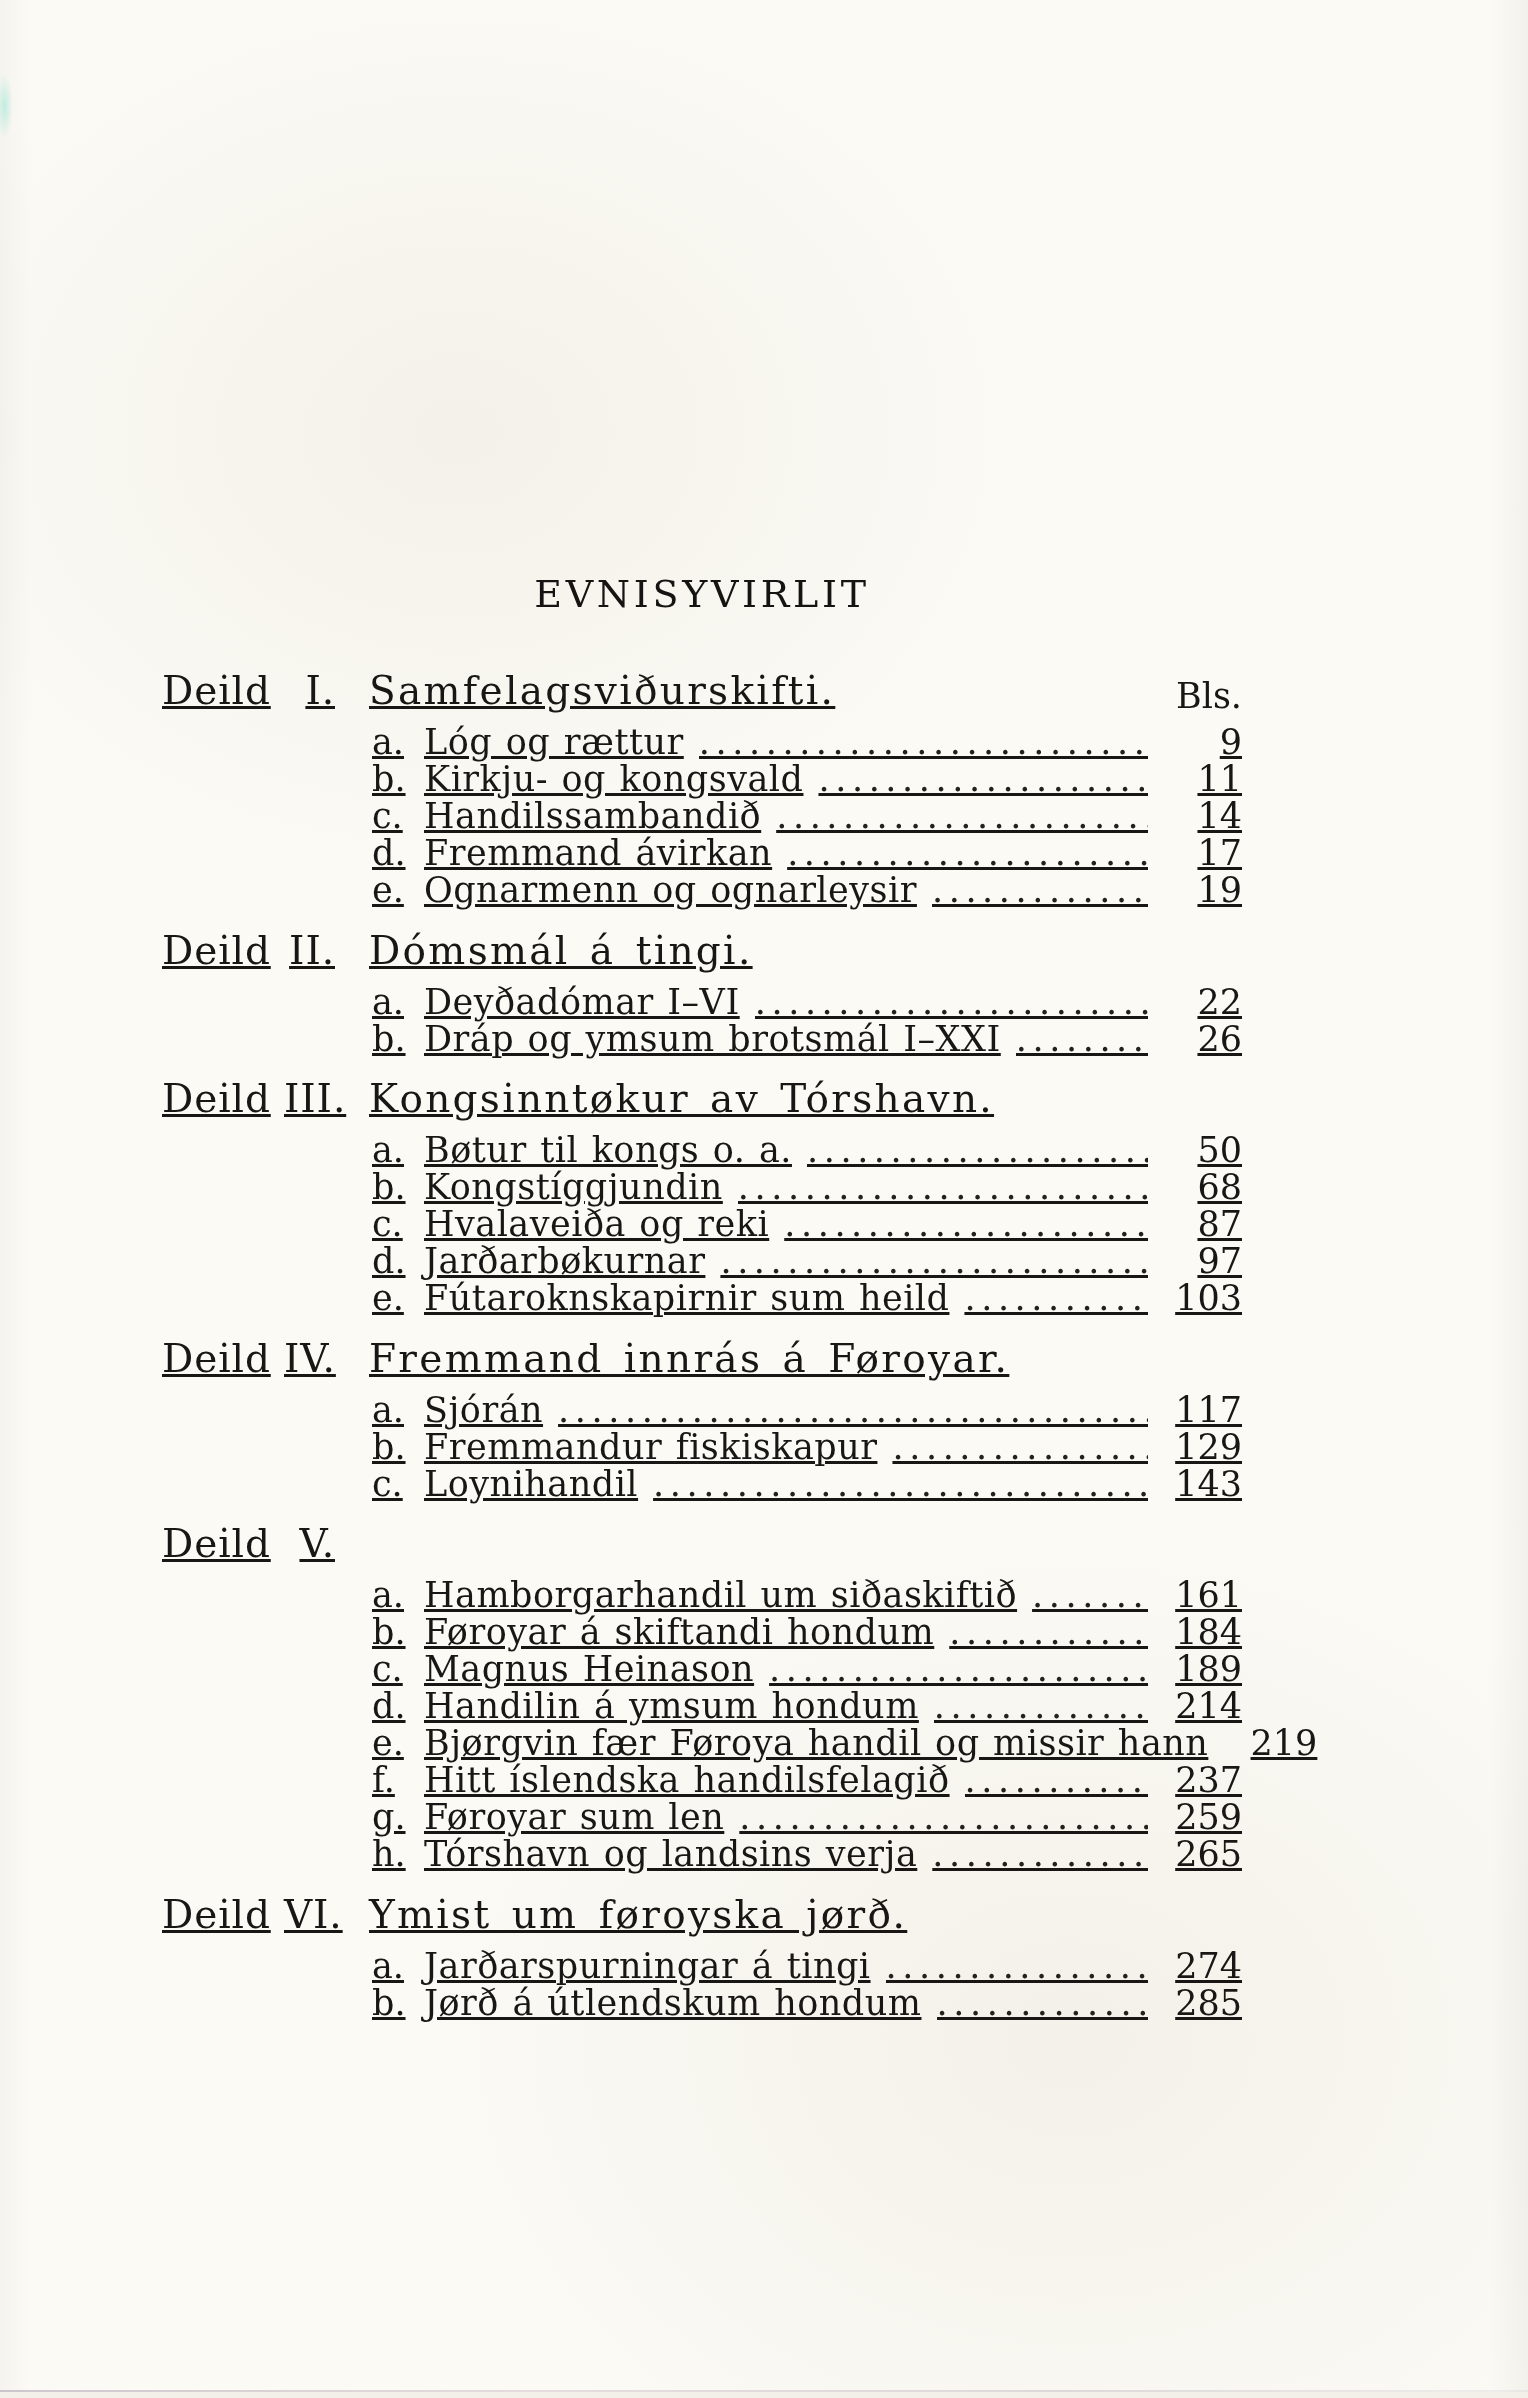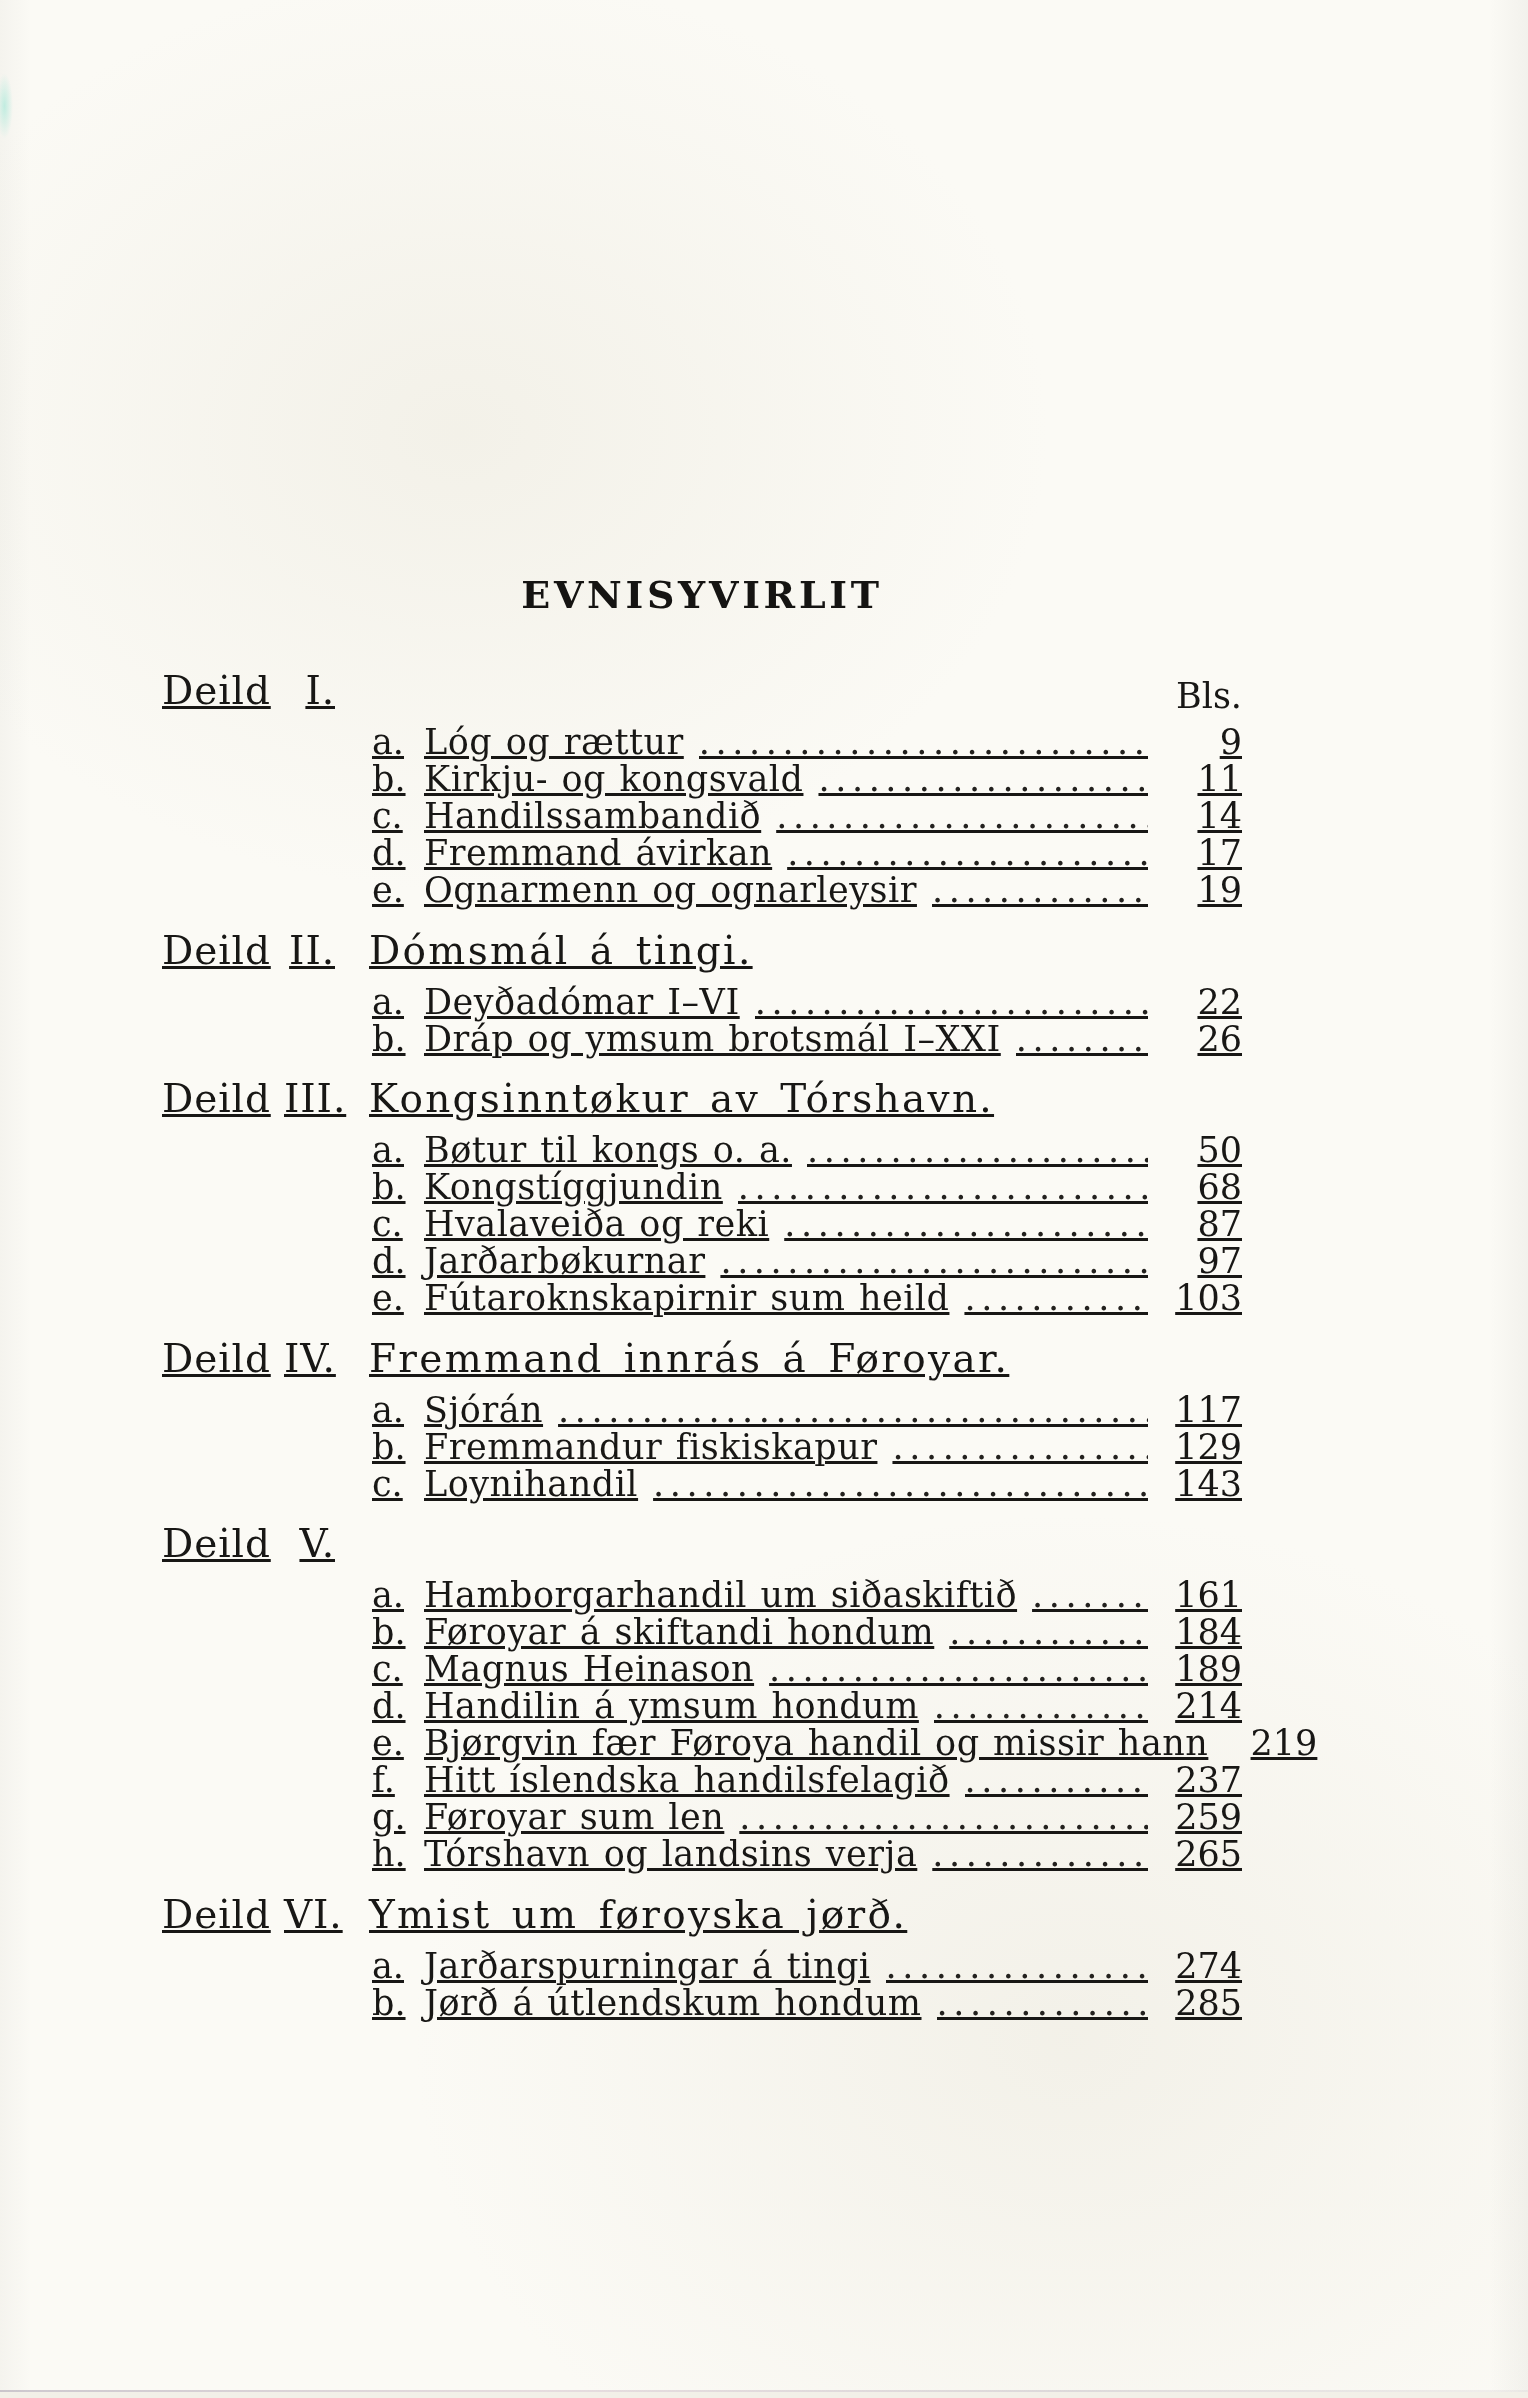--- a/index.html
+++ b/index.html
@@ -52,21 +52,21 @@
   }
 
   .toc-title {
     position: absolute;
     top: 572px;
     left: 162px;
     width: 1080px;
     margin: 0;
     text-align: center;
     font-size: 38px;
-    font-weight: bold;
+    font-weight: normal;
     letter-spacing: 3.7px;
     color: #151412;
   }
   .bls-header {
     position: absolute;
     top: 676px;
     right: 286px;
     font-size: 35px;
     color: #181715;
   }
@@ -148,20 +148,21 @@
   <h1 class="toc-title">EVNISYVIRLIT</h1>
 
   <div class="bls-header">Bls.</div>
 
   <div class="toc">
 
     <div class="section">
       <div class="heading">
         <span class="deild">Deild</span>
         <span class="numeral">I.</span>
+        <span class="sec-title">Samfelagsviðurskifti.</span>
       </div>
       <div class="entries">
         <div class="entry">
           <span class="letter">a.</span>
           <span class="label">Lóg og rættur</span>
           <span class="leader">..........................................................................................</span>
           <span class="pagenum">9</span>
         </div>
         <div class="entry">
           <span class="letter">b.</span>

